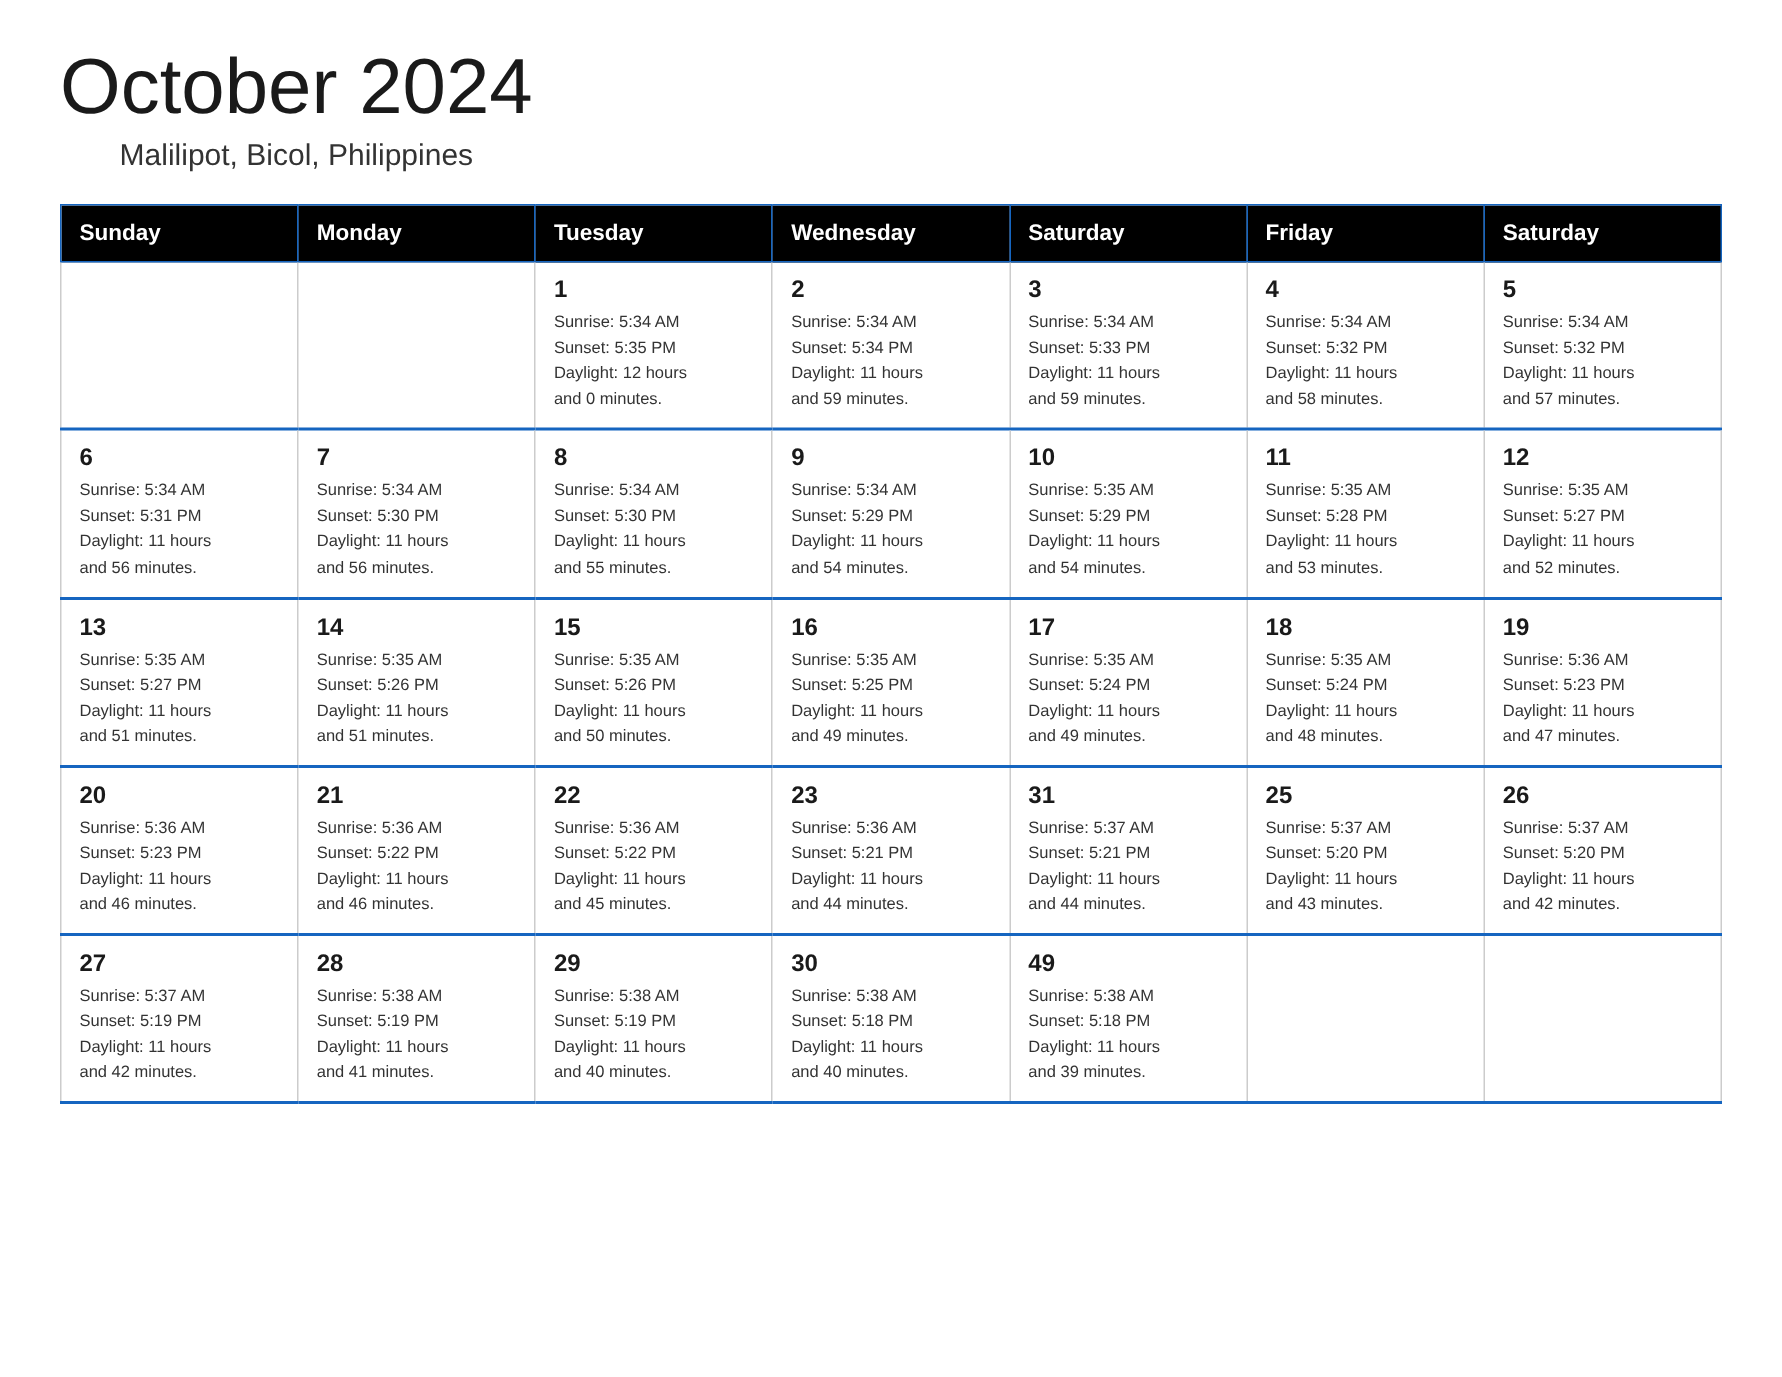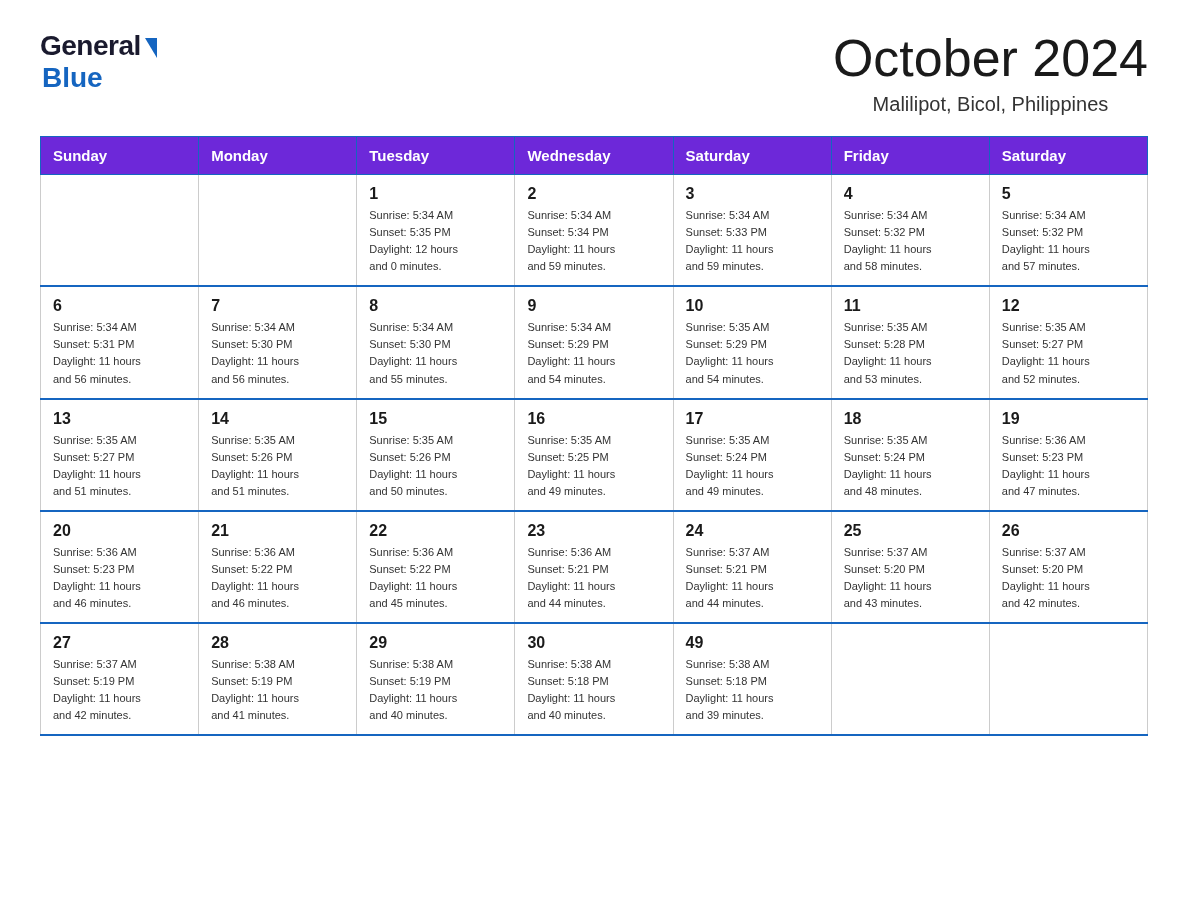--- a/index.html
+++ b/index.html
@@ -60,21 +60,21 @@
       color: #333;
       margin-top: 6px;
       text-align: center;
     }
     table {
       width: 100%;
       border-collapse: collapse;
       table-layout: fixed;
     }
     thead th {
-      background-color: #6d28d9;
+      background-color: #000000;
       color: #fff;
       padding: 10px 12px;
       font-size: 15px;
       font-weight: 600;
       text-align: left;
       border: 1px solid #1565c0;
     }
     tbody td {
       vertical-align: top;
       padding: 10px 12px;
@@ -98,27 +98,20 @@
       line-height: 1.55;
     }
     .empty-cell {
       background: #fff;
     }
   </style>
 </head>
 <body>
 
 <div class="header">
-  <div class="logo">
-    <div class="logo-text">
-      <span class="logo-general">General</span>
-      <div class="logo-triangle"></div>
-    </div>
-    <span class="logo-blue">Blue</span>
-  </div>
   <div class="title-section">
     <div class="month-year">October 2024</div>
     <div class="location">Malilipot, Bicol, Philippines</div>
   </div>
 </div>
 
 <table>
   <thead>
     <tr id="header-row">
         <th>Sunday</th>
@@ -295,21 +288,21 @@
 and 45 minutes.</div>
         </td>
         <td>
           <div class="day-number">23</div>
           <div class="day-info" style="white-space: pre-line;">Sunrise: 5:36 AM
 Sunset: 5:21 PM
 Daylight: 11 hours
 and 44 minutes.</div>
         </td>
         <td>
-          <div class="day-number">24</div>
+          <div class="day-number">31</div>
           <div class="day-info" style="white-space: pre-line;">Sunrise: 5:37 AM
 Sunset: 5:21 PM
 Daylight: 11 hours
 and 44 minutes.</div>
         </td>
         <td>
           <div class="day-number">25</div>
           <div class="day-info" style="white-space: pre-line;">Sunrise: 5:37 AM
 Sunset: 5:20 PM
 Daylight: 11 hours

